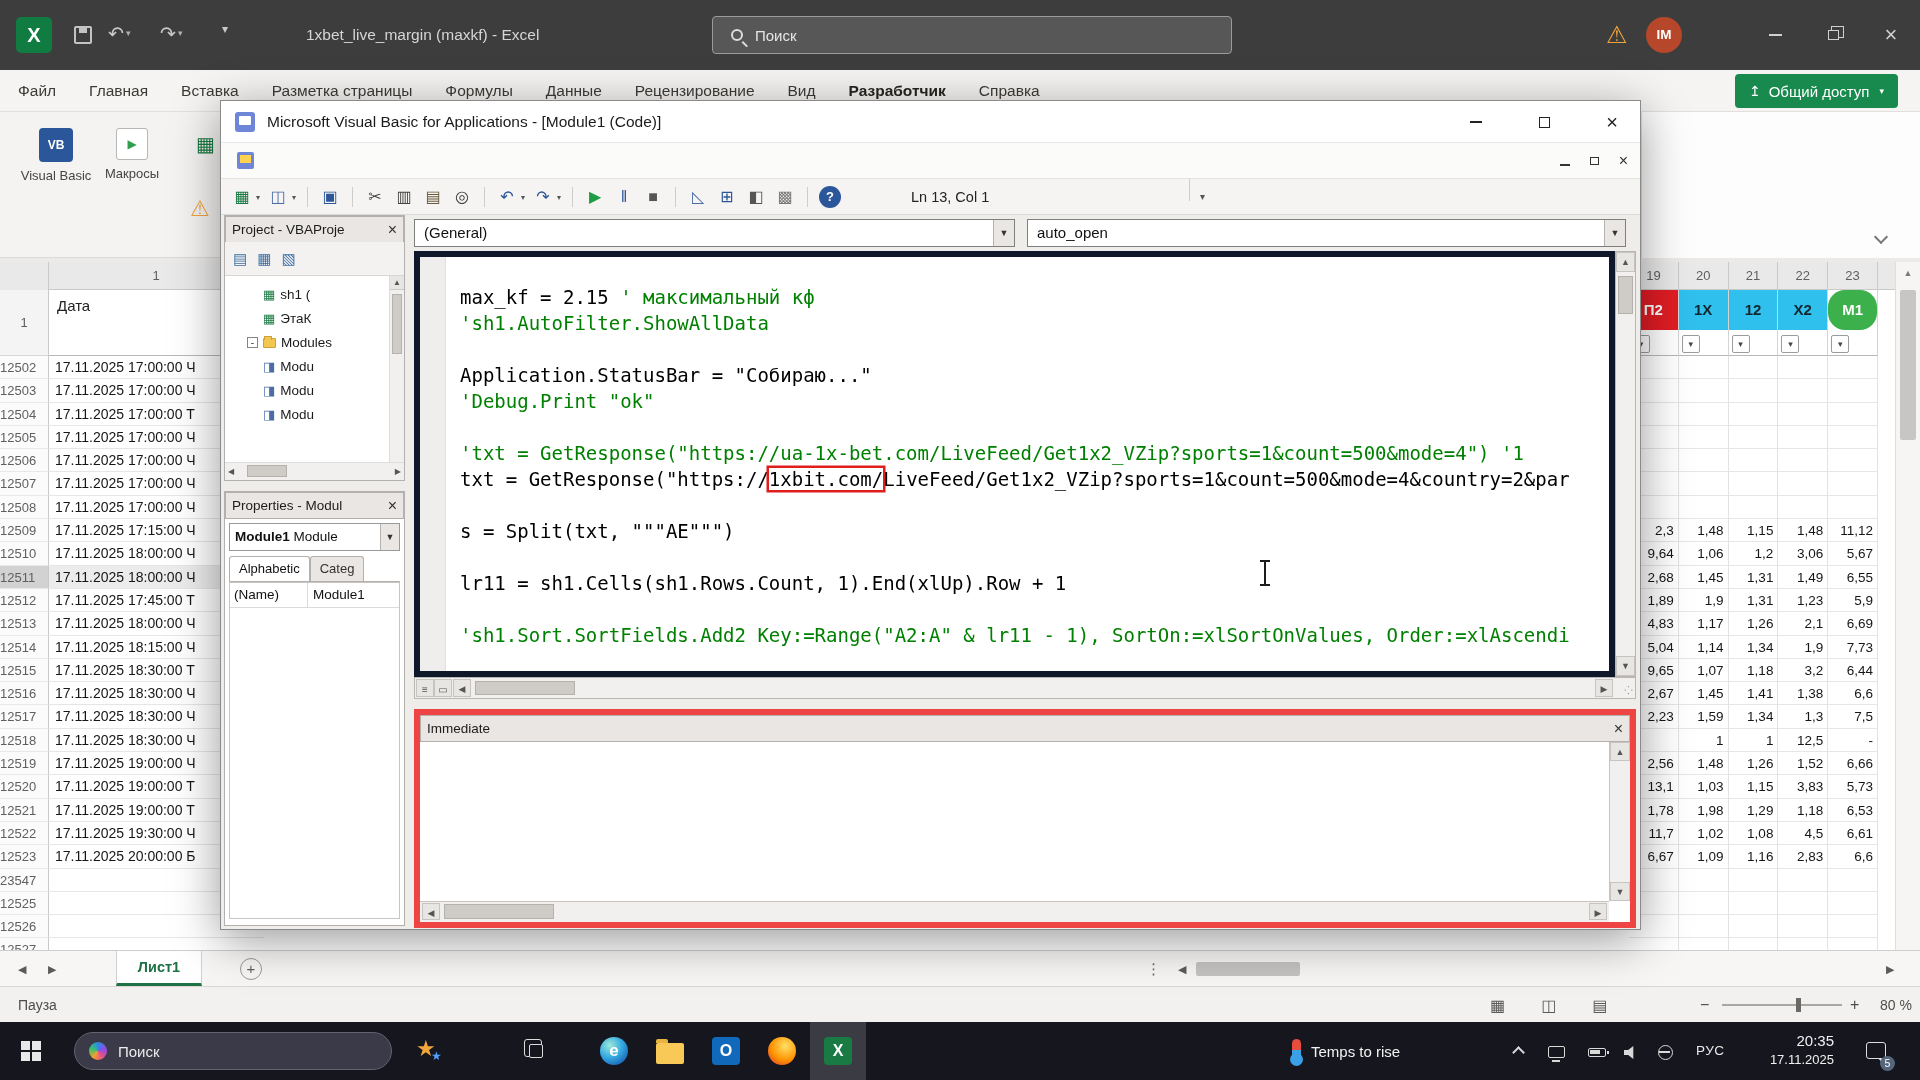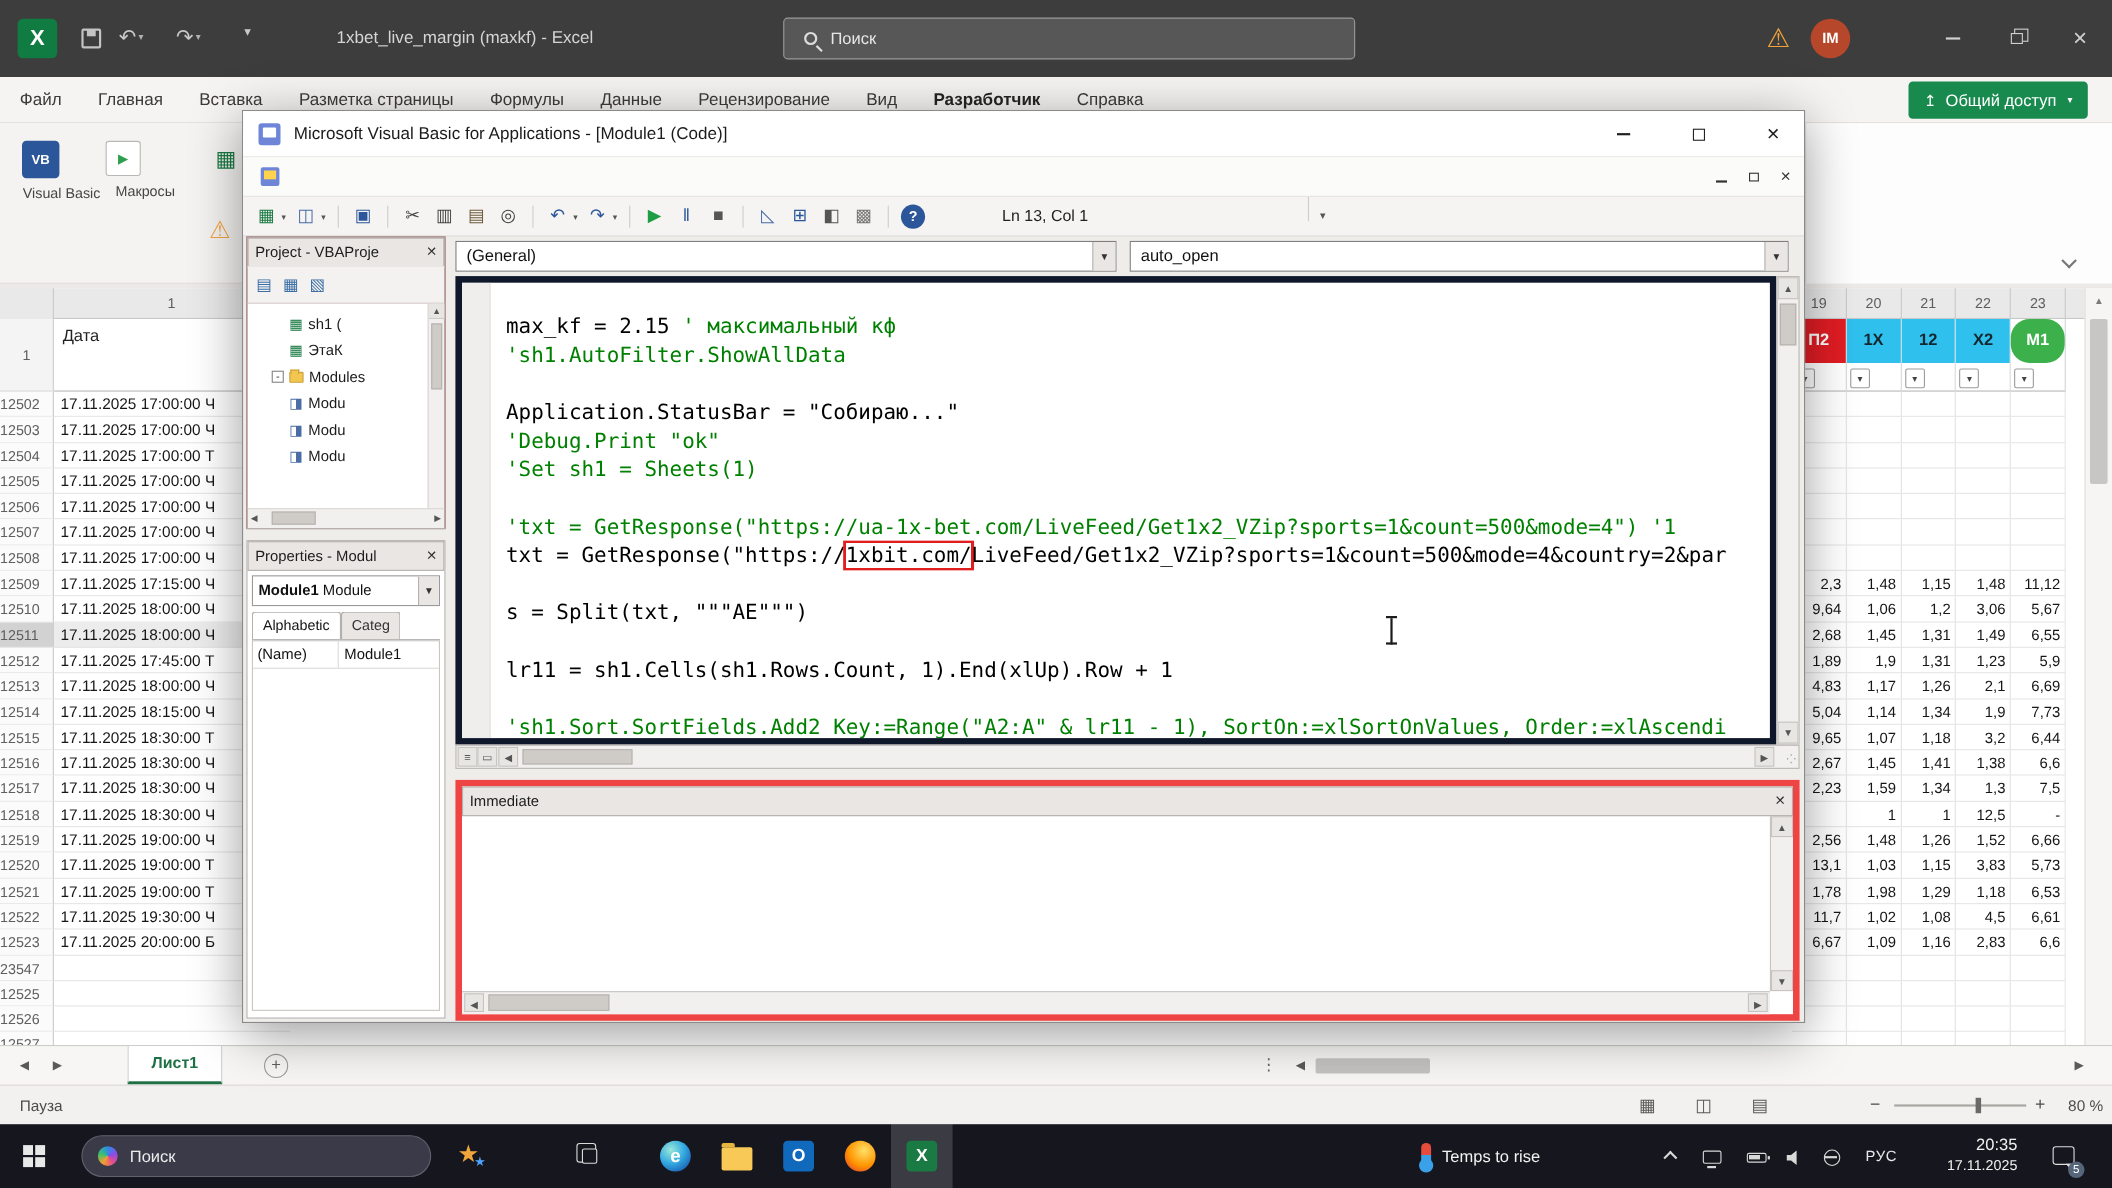--- a/index.html
+++ b/index.html
@@ -30,21 +30,21 @@
 #xl-menubar{position:absolute;left:0;top:70px;width:1920px;height:42px;background:#f6f4f2;border-bottom:1px solid #e2dfdc;z-index:1}
 #xl-tabs{position:absolute;left:18px;top:0;height:42px;display:flex;gap:33px;align-items:center}
 .xl-tab{font-size:15.5px;color:#3d3b38;white-space:nowrap}
 .xl-tab.active{font-weight:bold;color:#262522}
 #share-btn{position:absolute;right:22px;top:4px;height:34px;background:#188a4e;border-radius:4px;color:#fff;display:flex;align-items:center;padding:0 14px;gap:8px;font-size:15px}
 #share-btn .arr{font-size:14px}
 #share-btn .dd{font-size:9px;margin-left:2px}
 
 
 #xl-ribbon{position:absolute;left:0;top:112px;width:1920px;height:146px;background:#f5f3f1;border-bottom:1px solid #dcd9d6;z-index:1}
-.rb-big{position:absolute;top:8px;width:72px;height:122px;display:flex;flex-direction:column;gap:6px;padding-top:8px}
+.rb-big{position:absolute;top:8px;width:72px;height:122px;display:flex;flex-direction:column;align-items:center;gap:6px;padding-top:8px}
 .rb-ico-vb{width:34px;height:34px;background:#2b579a;border-radius:4px;color:#fff;font-size:12px;font-weight:bold;text-align:center;line-height:34px}
 .rb-ico-macro{width:32px;height:32px;background:#fff;border:1px solid #b9b7b5;border-radius:3px;color:#2e9e4f;font-size:12px;text-align:center;line-height:30px}
 .rb-lbl{font-size:13px;color:#454545;text-align:center;line-height:1.25}
 .rb-grid-ico{position:absolute;left:196px;top:20px;color:#1a7a43;font-size:20px}
 .rb-warn{position:absolute;left:190px;top:84px;color:#f2a33c;font-size:22px}
 #rb-right{position:absolute;left:1641px;top:0;width:279px;height:146px;background:#fdfdfd;border-left:1px solid #e4e1de}
 .rb-collapse{position:absolute;left:1876px;top:120px;width:10px;height:10px;border-left:2px solid #777;border-bottom:2px solid #777;transform:rotate(-45deg)}
 
 
 #strip{position:absolute;left:0;top:258px;width:1920px;height:4px;background:#eceae8;z-index:1}
@@ -792,21 +792,20 @@
     </div>
 
     <div id="code-area">
       <div id="code-margin"></div>
       <div id="code-text">
           <div class="cl"><span class="ck">max_kf = 2.15 </span><span class="cm">' максимальный кф</span></div>
           <div class="cl"><span class="cm">'sh1.AutoFilter.ShowAllData</span></div>
           <div class="cl"></div>
           <div class="cl"><span class="ck">Application.StatusBar = "Собираю..."</span></div>
           <div class="cl"><span class="cm">'Debug.Print "ok"</span></div>
-          <div class="cl"><span class="cm">'Set sh1 = Sheets(1)</span></div>
           <div class="cl"></div>
           <div class="cl"><span class="cm">'txt = GetResponse("https://ua-1x-bet.com/LiveFeed/Get1x2_VZip?sports=1&amp;count=500&amp;mode=4") '1</span></div>
           <div class="cl"><span class="ck">txt = GetResponse("https://</span><span class="ck redbox">1xbit.com/</span><span class="ck">LiveFeed/Get1x2_VZip?sports=1&amp;count=500&amp;mode=4&amp;country=2&amp;par</span></div>
           <div class="cl"></div>
           <div class="cl"><span class="ck">s = Split(txt, """AE""")</span></div>
           <div class="cl"></div>
           <div class="cl"><span class="ck">lr11 = sh1.Cells(sh1.Rows.Count, 1).End(xlUp).Row + 1</span></div>
           <div class="cl"></div>
           <div class="cl"><span class="cm">'sh1.Sort.SortFields.Add2 Key:=Range("A2:A" &amp; lr11 - 1), SortOn:=xlSortOnValues, Order:=xlAscendi</span></div>
         </div>

